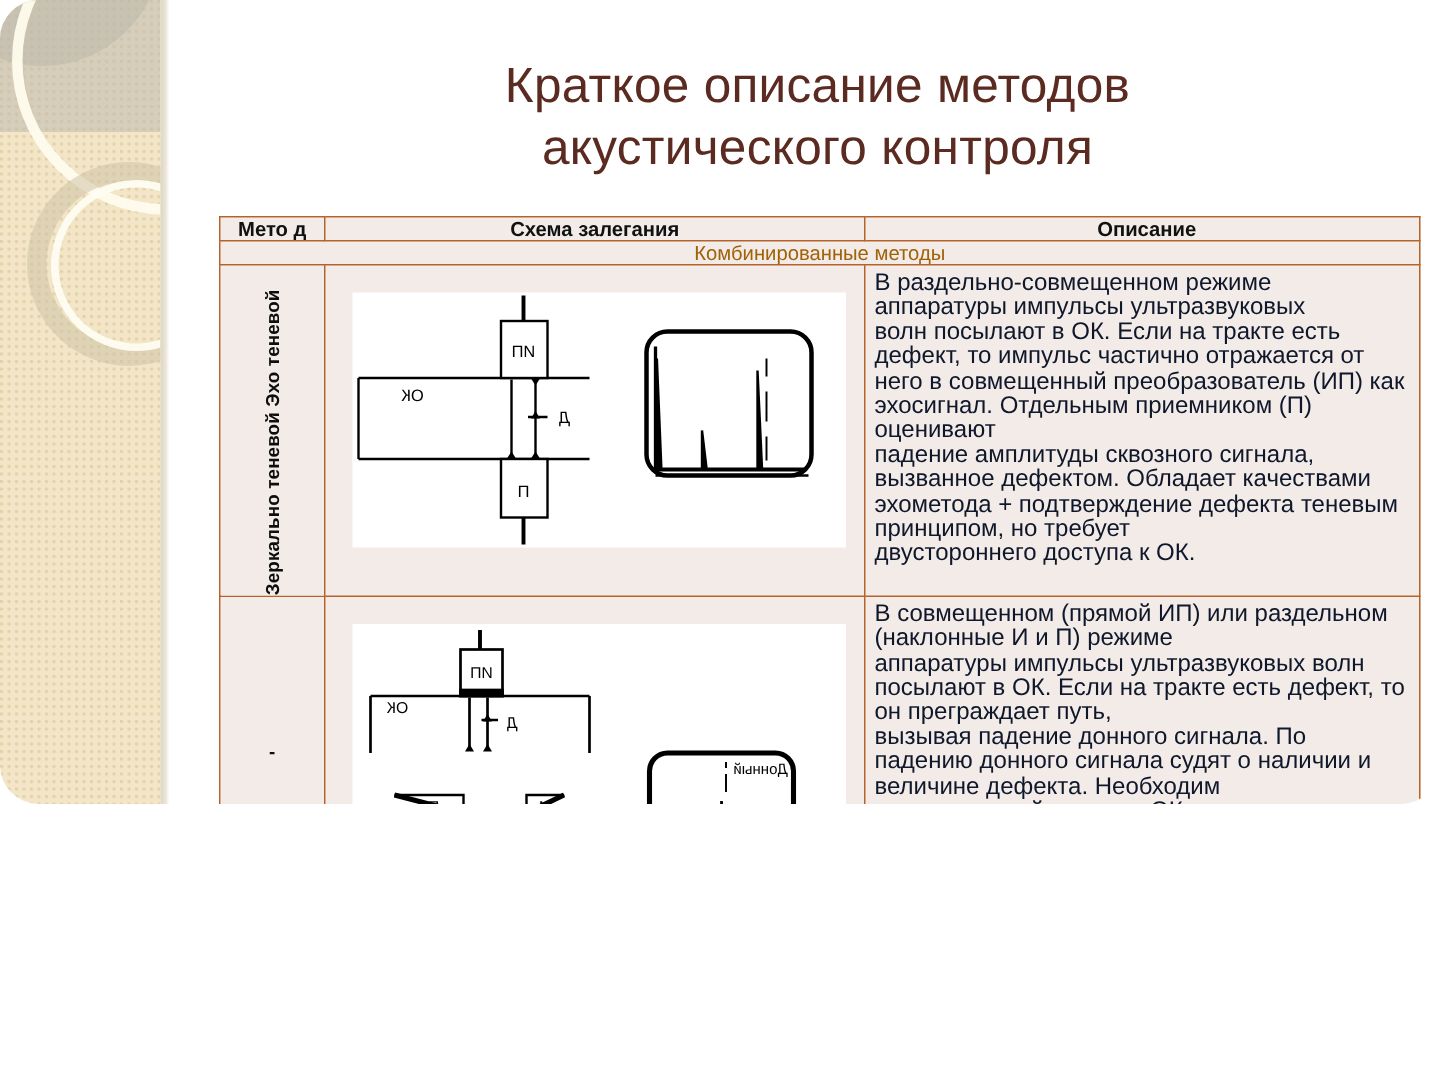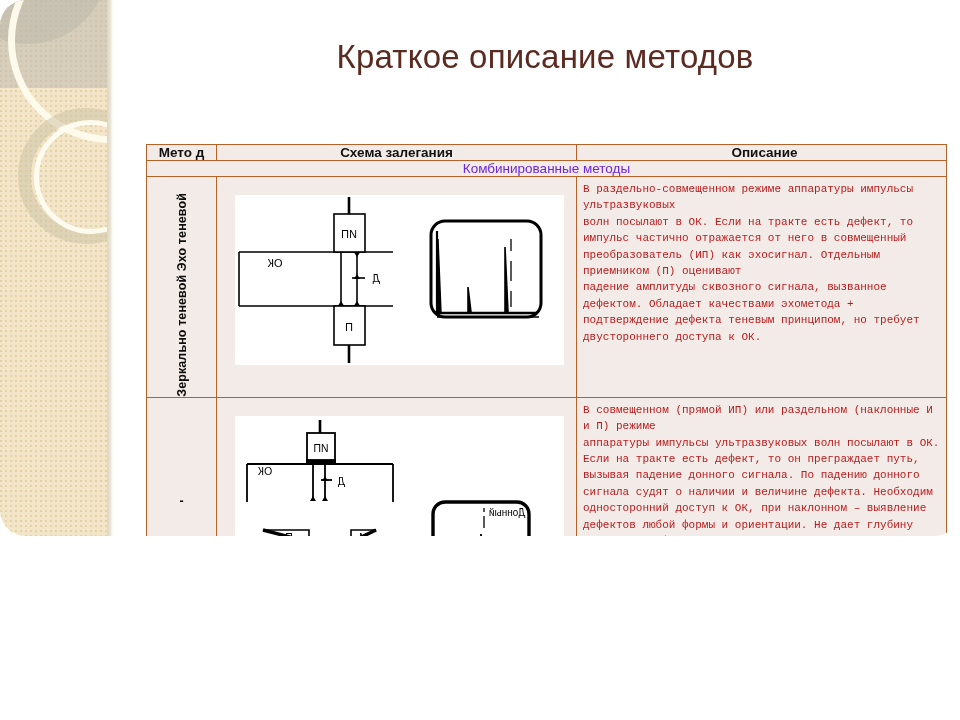--- a/index.html
+++ b/index.html
@@ -122,21 +122,21 @@
     padding: 6px 8px 6px 8px;
     background: #f4ece9;
     text-align: center;
     vertical-align: top;
   }
   th.hdr.left { text-align: center; padding-left: 6px; }
 
   td.section {
     text-align: center;
     font-size: 13.5px;
-    color: #6d28d9;
+    color: #a16207;
     padding: 5px 4px 6px;
     background: #f4ece9;
   }
 
   td.rowshade { background: #d9cbca; }
   td.rowplain { background: #f4eeeb; }
 
   
   .vert-cell { position: relative; height: 100%; }
   .vert-label {
@@ -155,26 +155,26 @@
     font-size: 12.5px;
     font-weight: bold;
     color: #0d0d0d;
     text-align: center;
     display: block;
     padding-top: 96px;
   }
 
   
   .desc {
-    font-size: 11px;
+    font-size: 16px;
     line-height: 16.4px;
-    color: #b91c1c;
+    color: #0f172a;
     padding: 4px 6px 6px 6px;
     white-space: pre-line;
-    font-family: Liberation Mono, monospace;
+    font-family: Liberation Sans, sans-serif;
   }
 
   
   .fig-pad { padding: 0; }
   .fig-box {
     background: #ffffff;
     margin: 18px 12px 18px 18px;
     position: relative;
   }
   .fig1 { height: 170px; }
@@ -191,20 +191,21 @@
     <div class="deco-gray-disc"></div>
     <div class="deco-ring ring-big2"></div>
     <div class="deco-ring ring-big"></div>
     <div class="deco-ring ring-mid"></div>
     <div class="deco-ring ring-small"></div>
   </div>
   <div class="deco-band-edge"></div>
 
   <div class="slide-title">
     <div>Краткое описание методов</div>
+    <div>акустического контроля</div>
   </div>
 
   <div class="tbl-wrap">
     <table class="main">
       <colgroup>
         <col class="c-method">
           <col class="c-scheme">
           <col class="c-desc">
       </colgroup>
       <thead>

